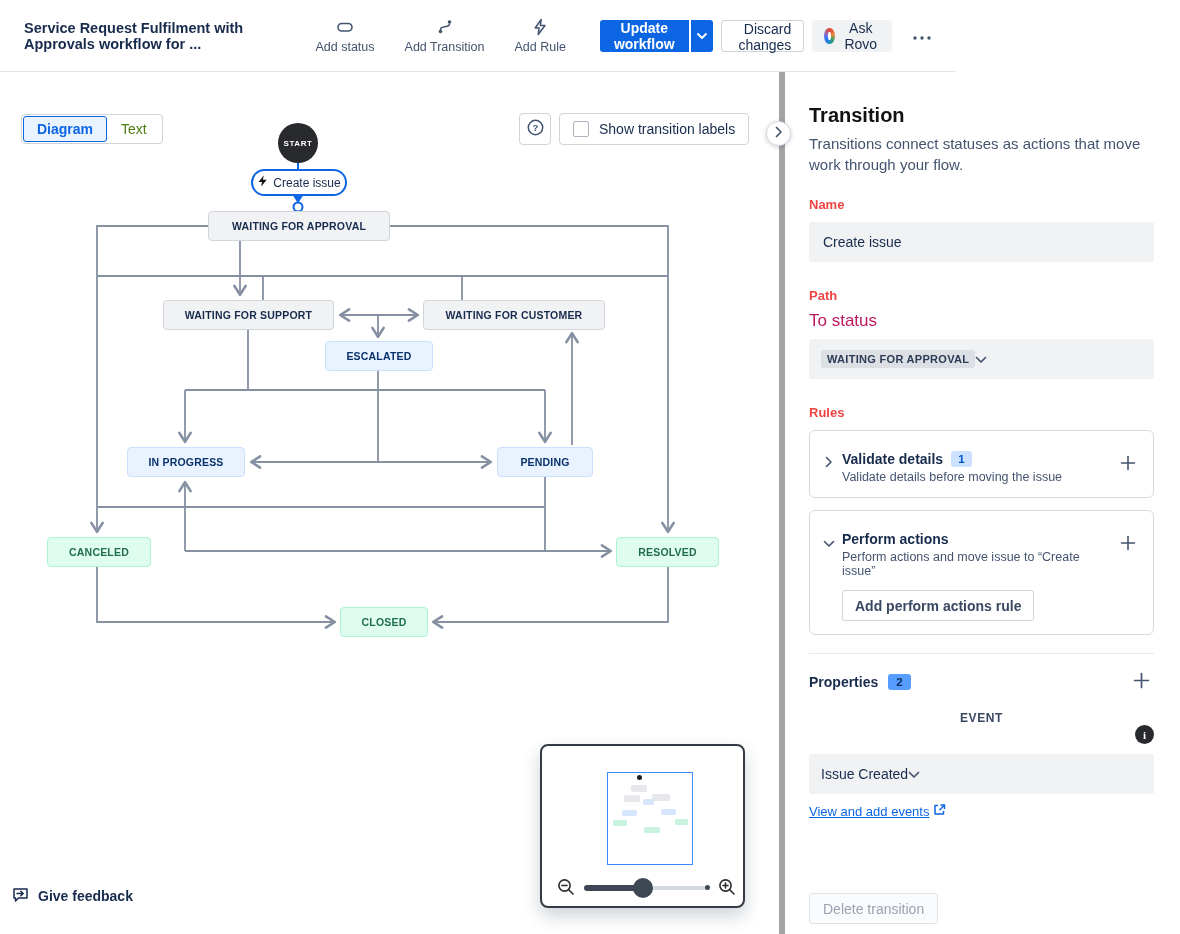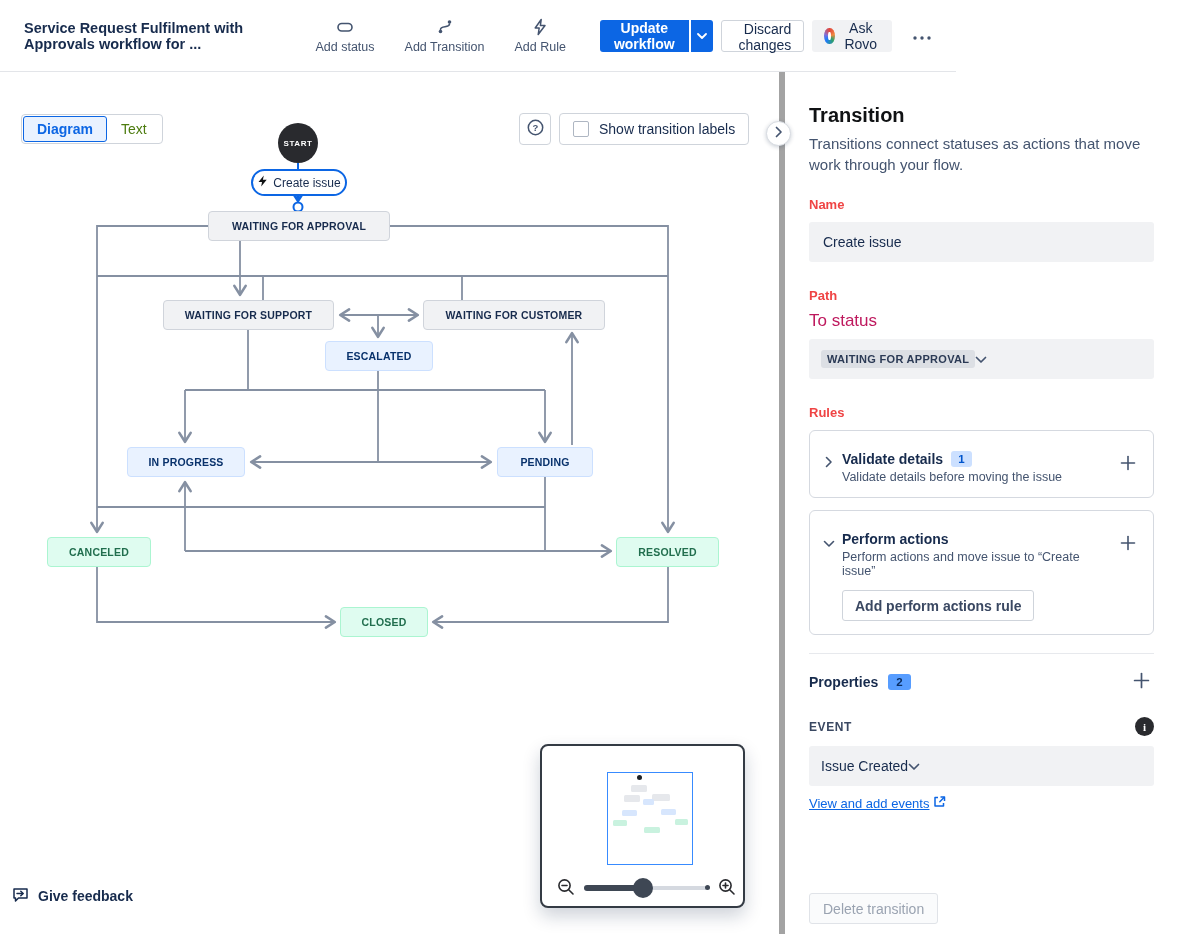--- a/index.html
+++ b/index.html
@@ -152,21 +152,21 @@
   .plus-btn { width:26px; height:26px; border:none; background:transparent; cursor:pointer;
     display:flex; align-items:center; justify-content:center; padding:0; }
   .btn-outline {
     margin-top:12px; height:31px; padding:0 12px; background:#fff; border:1px solid #CFD4DB;
     border-radius:3px; font-size:14px; font-weight:bold; color:#3A4862; cursor:pointer; font-family:inherit;
   }
   .panel-divider { margin-top:18px; border-top:1px solid #E7E9ED; }
   .props-row { margin-top:15px; display:flex; align-items:center; }
   .props-label { font-size:14px; font-weight:bold; color:#172B4D; }
   .props-row .plus-btn { margin-left:auto; }
-  .event-row { margin-top:22px; display:flex; align-items:center; }
+  .event-row { margin-top:16px; display:flex; align-items:center;flex-direction:column; }
   .event-label { font-size:12px; font-weight:bold; letter-spacing:.6px; color:#3A4862; }
   .info-icon { margin-left:auto; width:19px; height:19px; border-radius:50%; background:#292A2E;
     color:#fff; font-size:11px; font-weight:bold; display:flex; align-items:center; justify-content:center;
     font-family:"Liberation Serif", serif; }
   .events-link { margin-top:9px; display:flex; align-items:center; gap:4px; font-size:13px;
     color:var(--accent); text-decoration:underline; cursor:pointer; width:max-content; }
   .btn-delete {
     position:absolute; left:24px; bottom:10px; height:31px; padding:0 13px; background:#FAFBFC;
     border:1px solid #E0E3E8; border-radius:3px; font-size:14px; color:#9AA3B1; font-family:inherit;
   }

